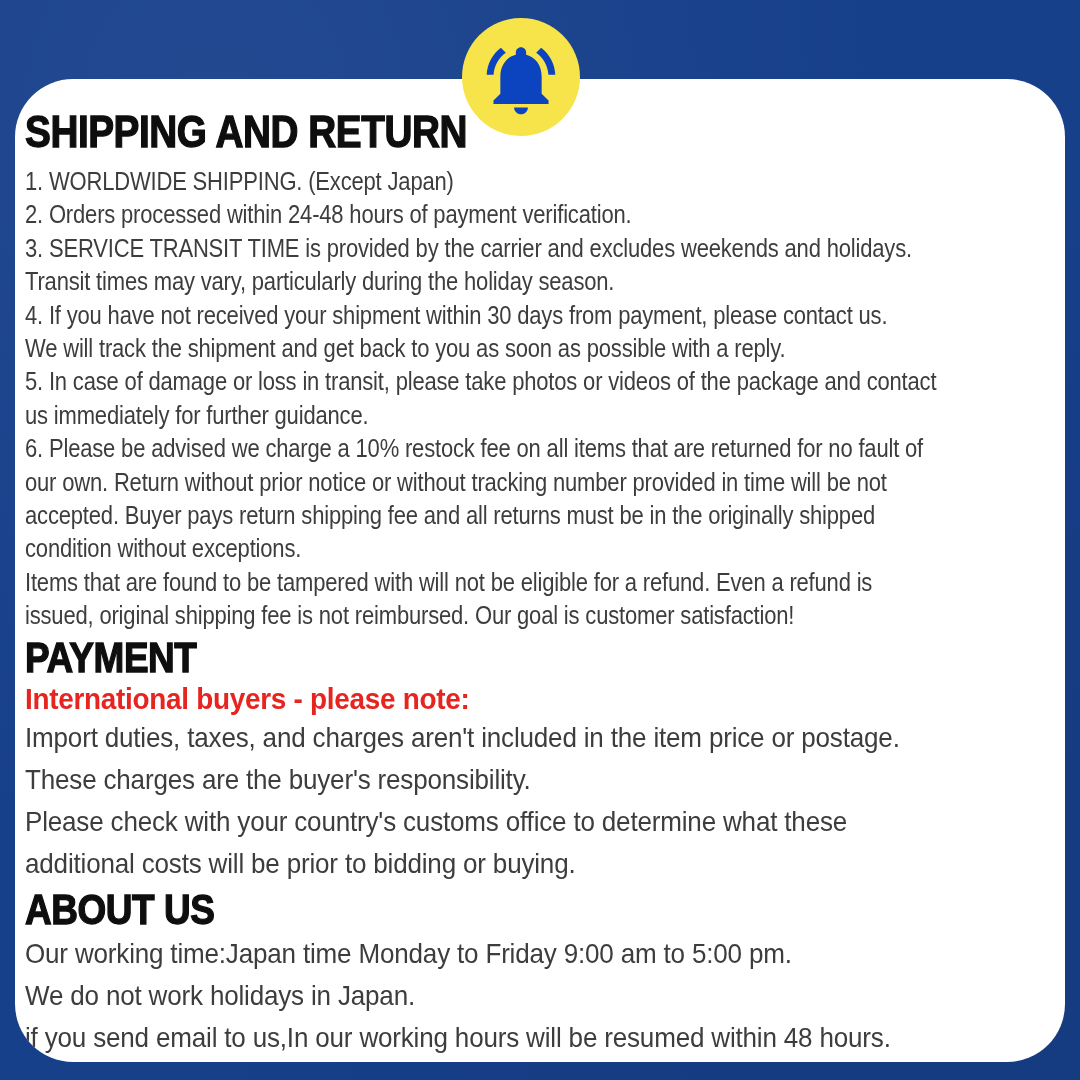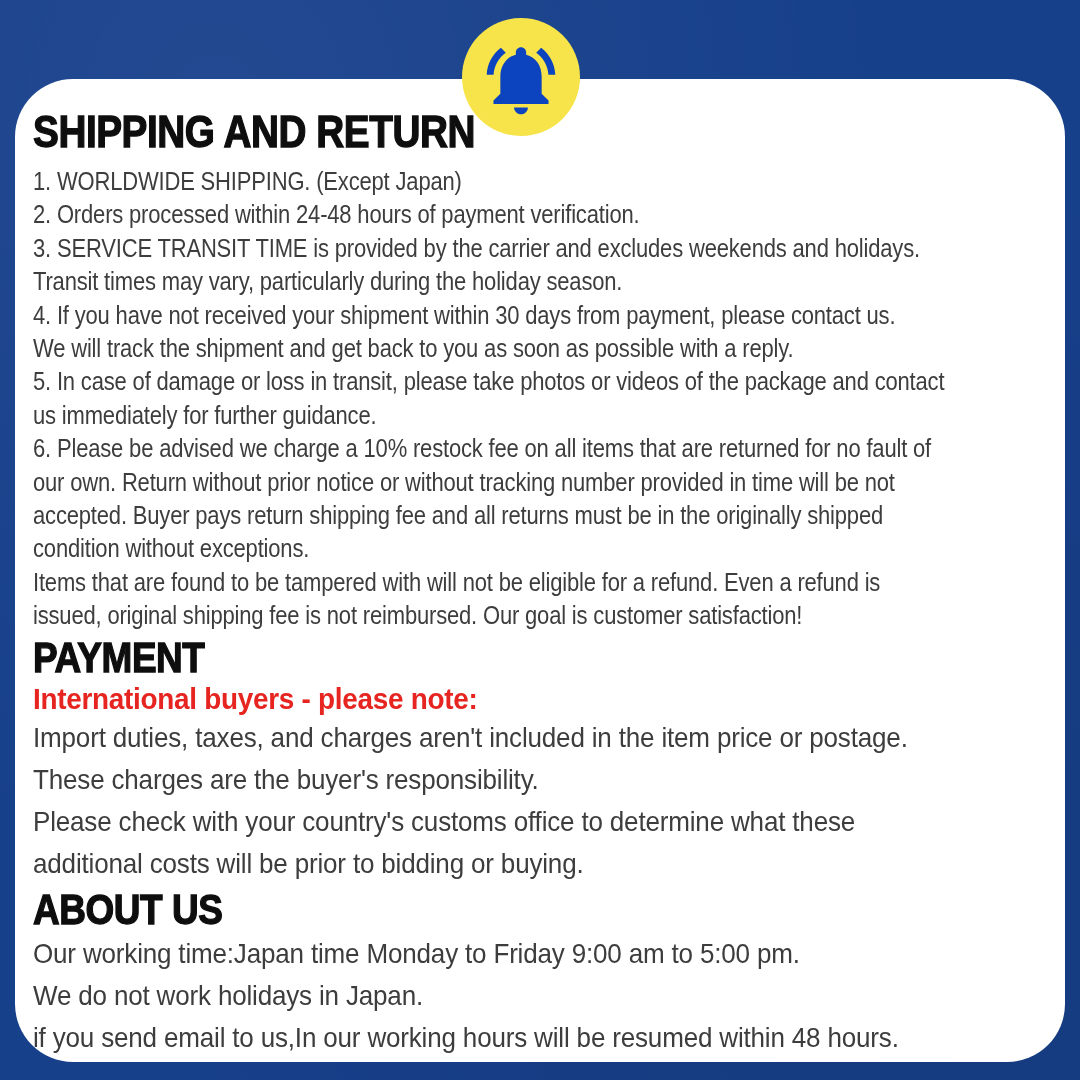--- a/index.html
+++ b/index.html
@@ -11,21 +11,21 @@
   .page{
     position:relative;width:1080px;height:1080px;
     background:
       radial-gradient(ellipse at 20% 10%, rgba(255,255,255,0.05), rgba(255,255,255,0) 55%),
       radial-gradient(ellipse at 85% 85%, rgba(0,0,0,0.10), rgba(0,0,0,0) 60%),
       #17408B;
   }
   .card{
     position:absolute;left:15px;top:79px;width:1050px;height:983px;
     background:#FFFFFF;border-radius:58px;box-sizing:border-box;
-    padding:30px 26px 0 18px;overflow:hidden;
+    padding:30px 26px 0 10px;overflow:hidden;
   }
   .badge{
     position:absolute;left:462px;top:18px;width:118px;height:118px;
   }
   h1,h2{
     margin:0;color:#0E0E0E;font-weight:700;
     -webkit-text-stroke:1.3px #0E0E0E;
     letter-spacing:-0.5px;line-height:46px;white-space:nowrap;
     transform:scaleX(0.88);transform-origin:0 50%;
   }

